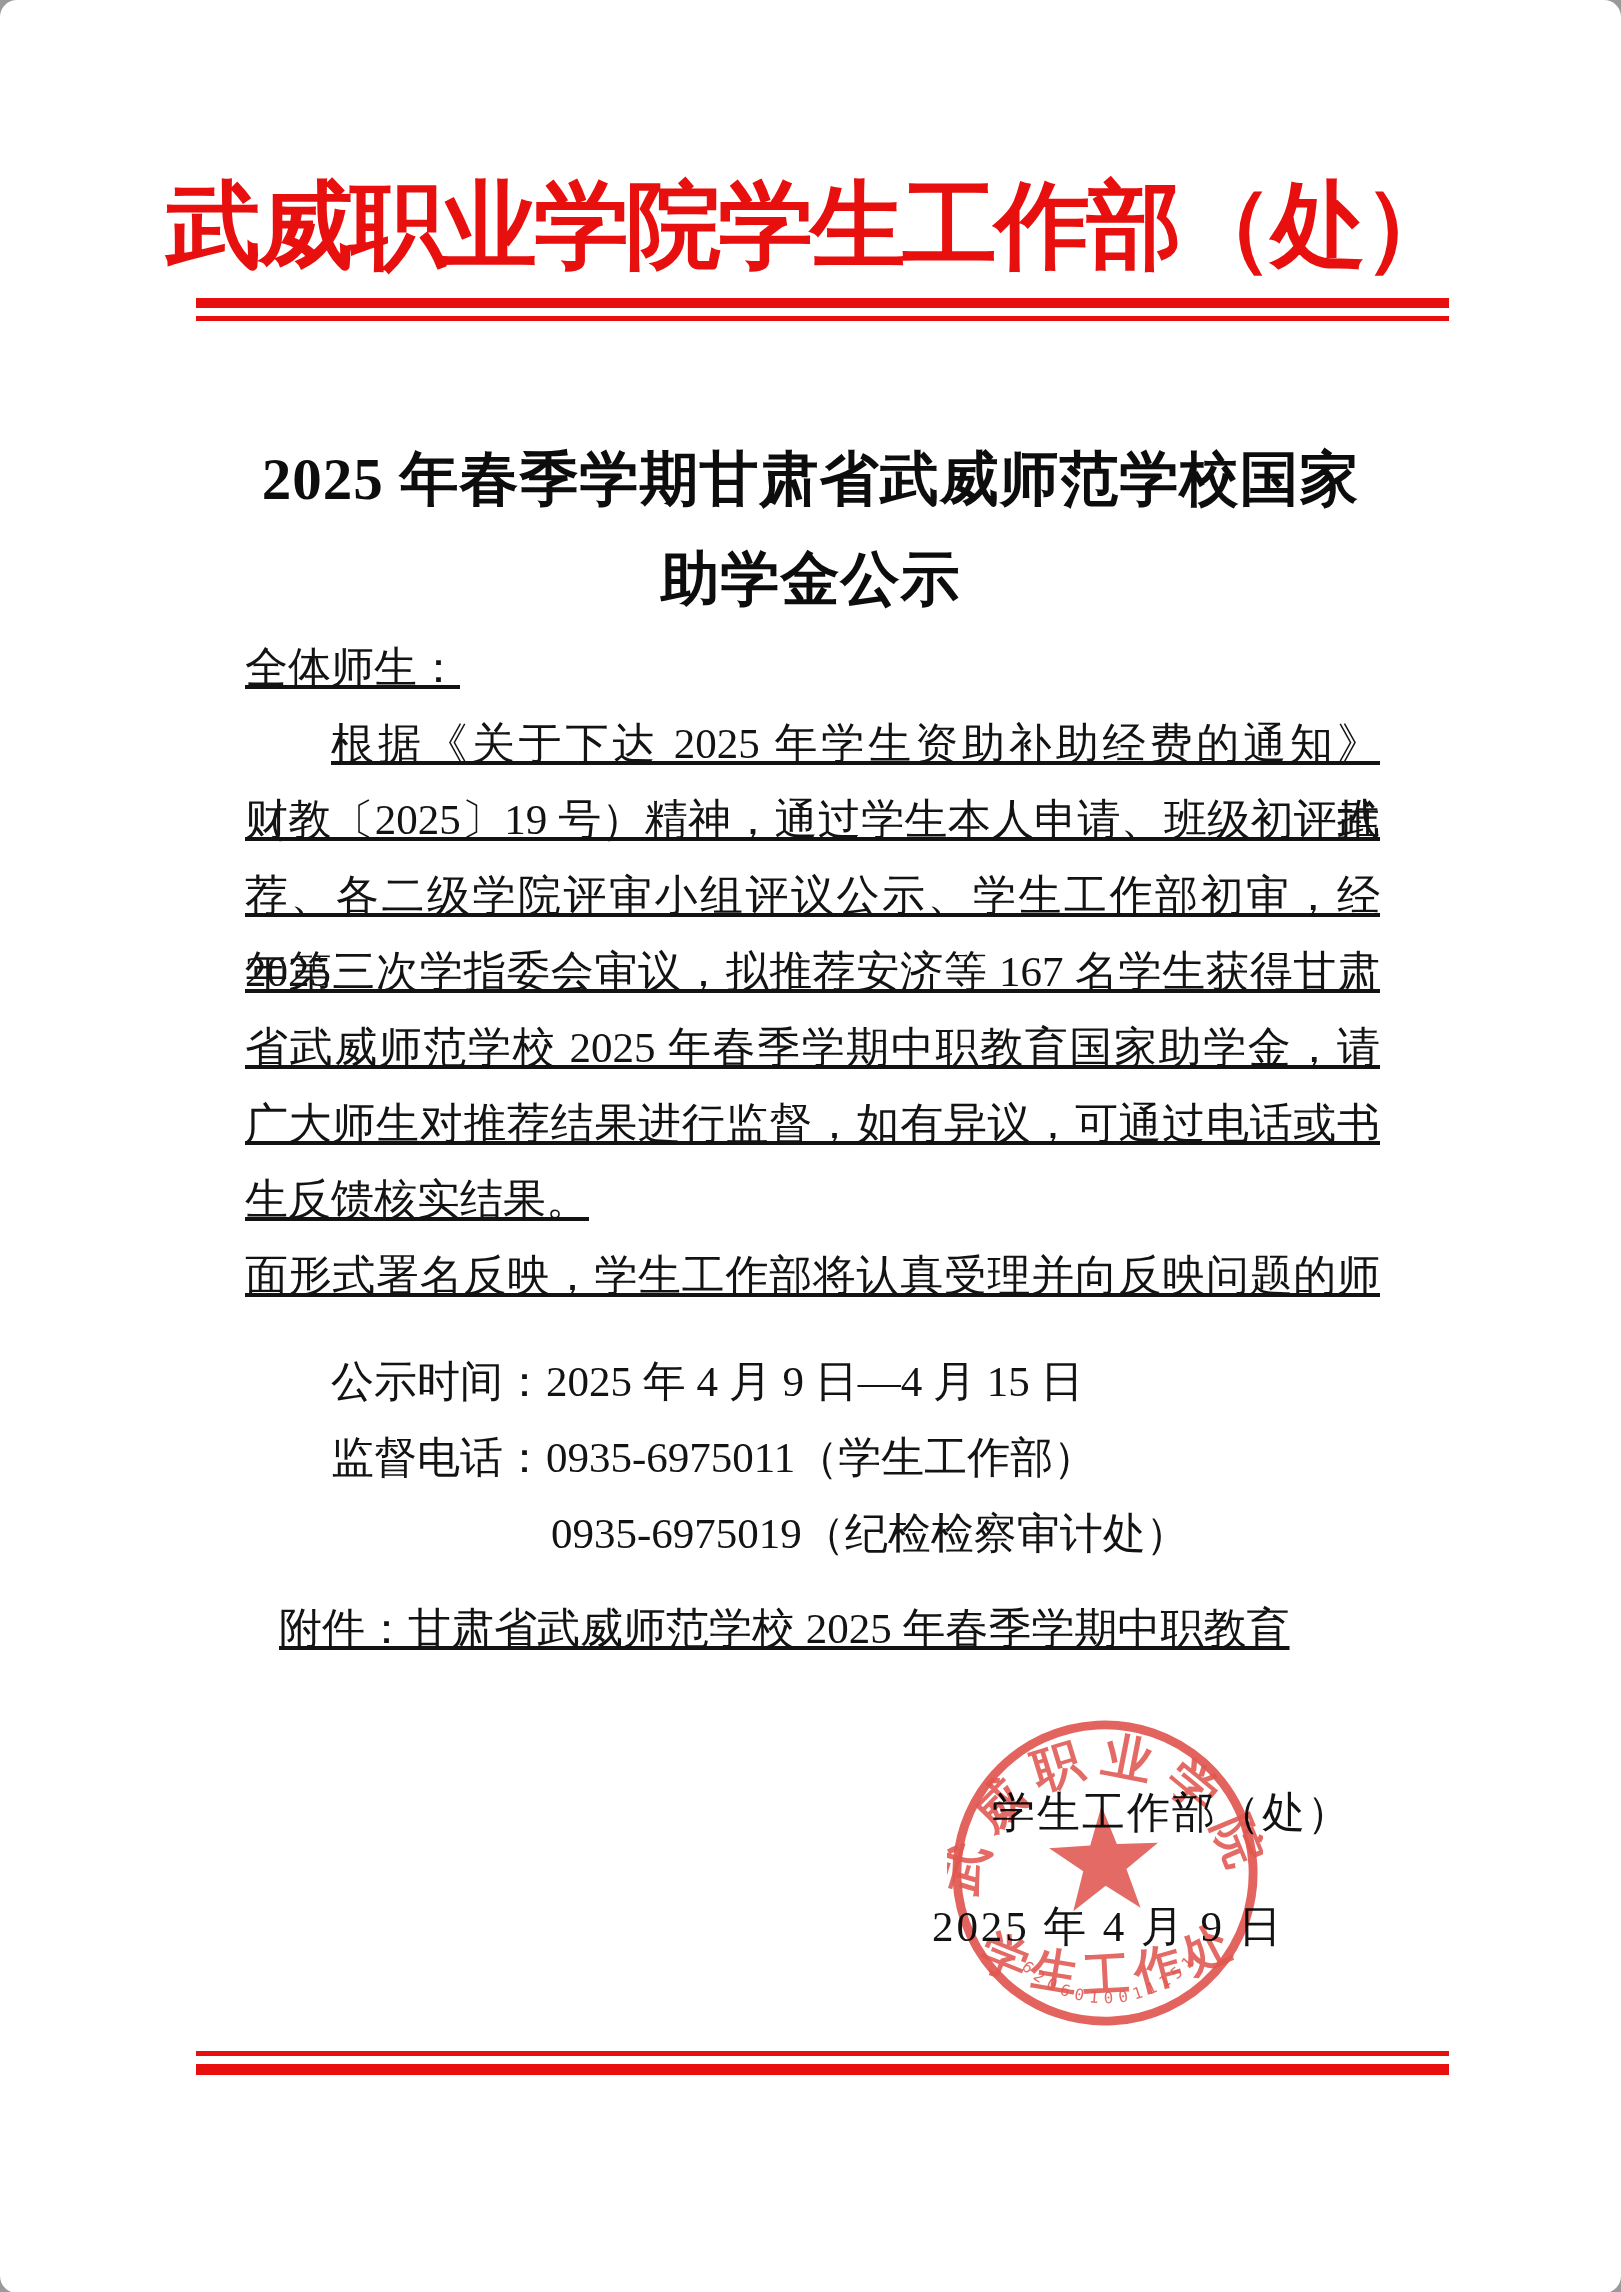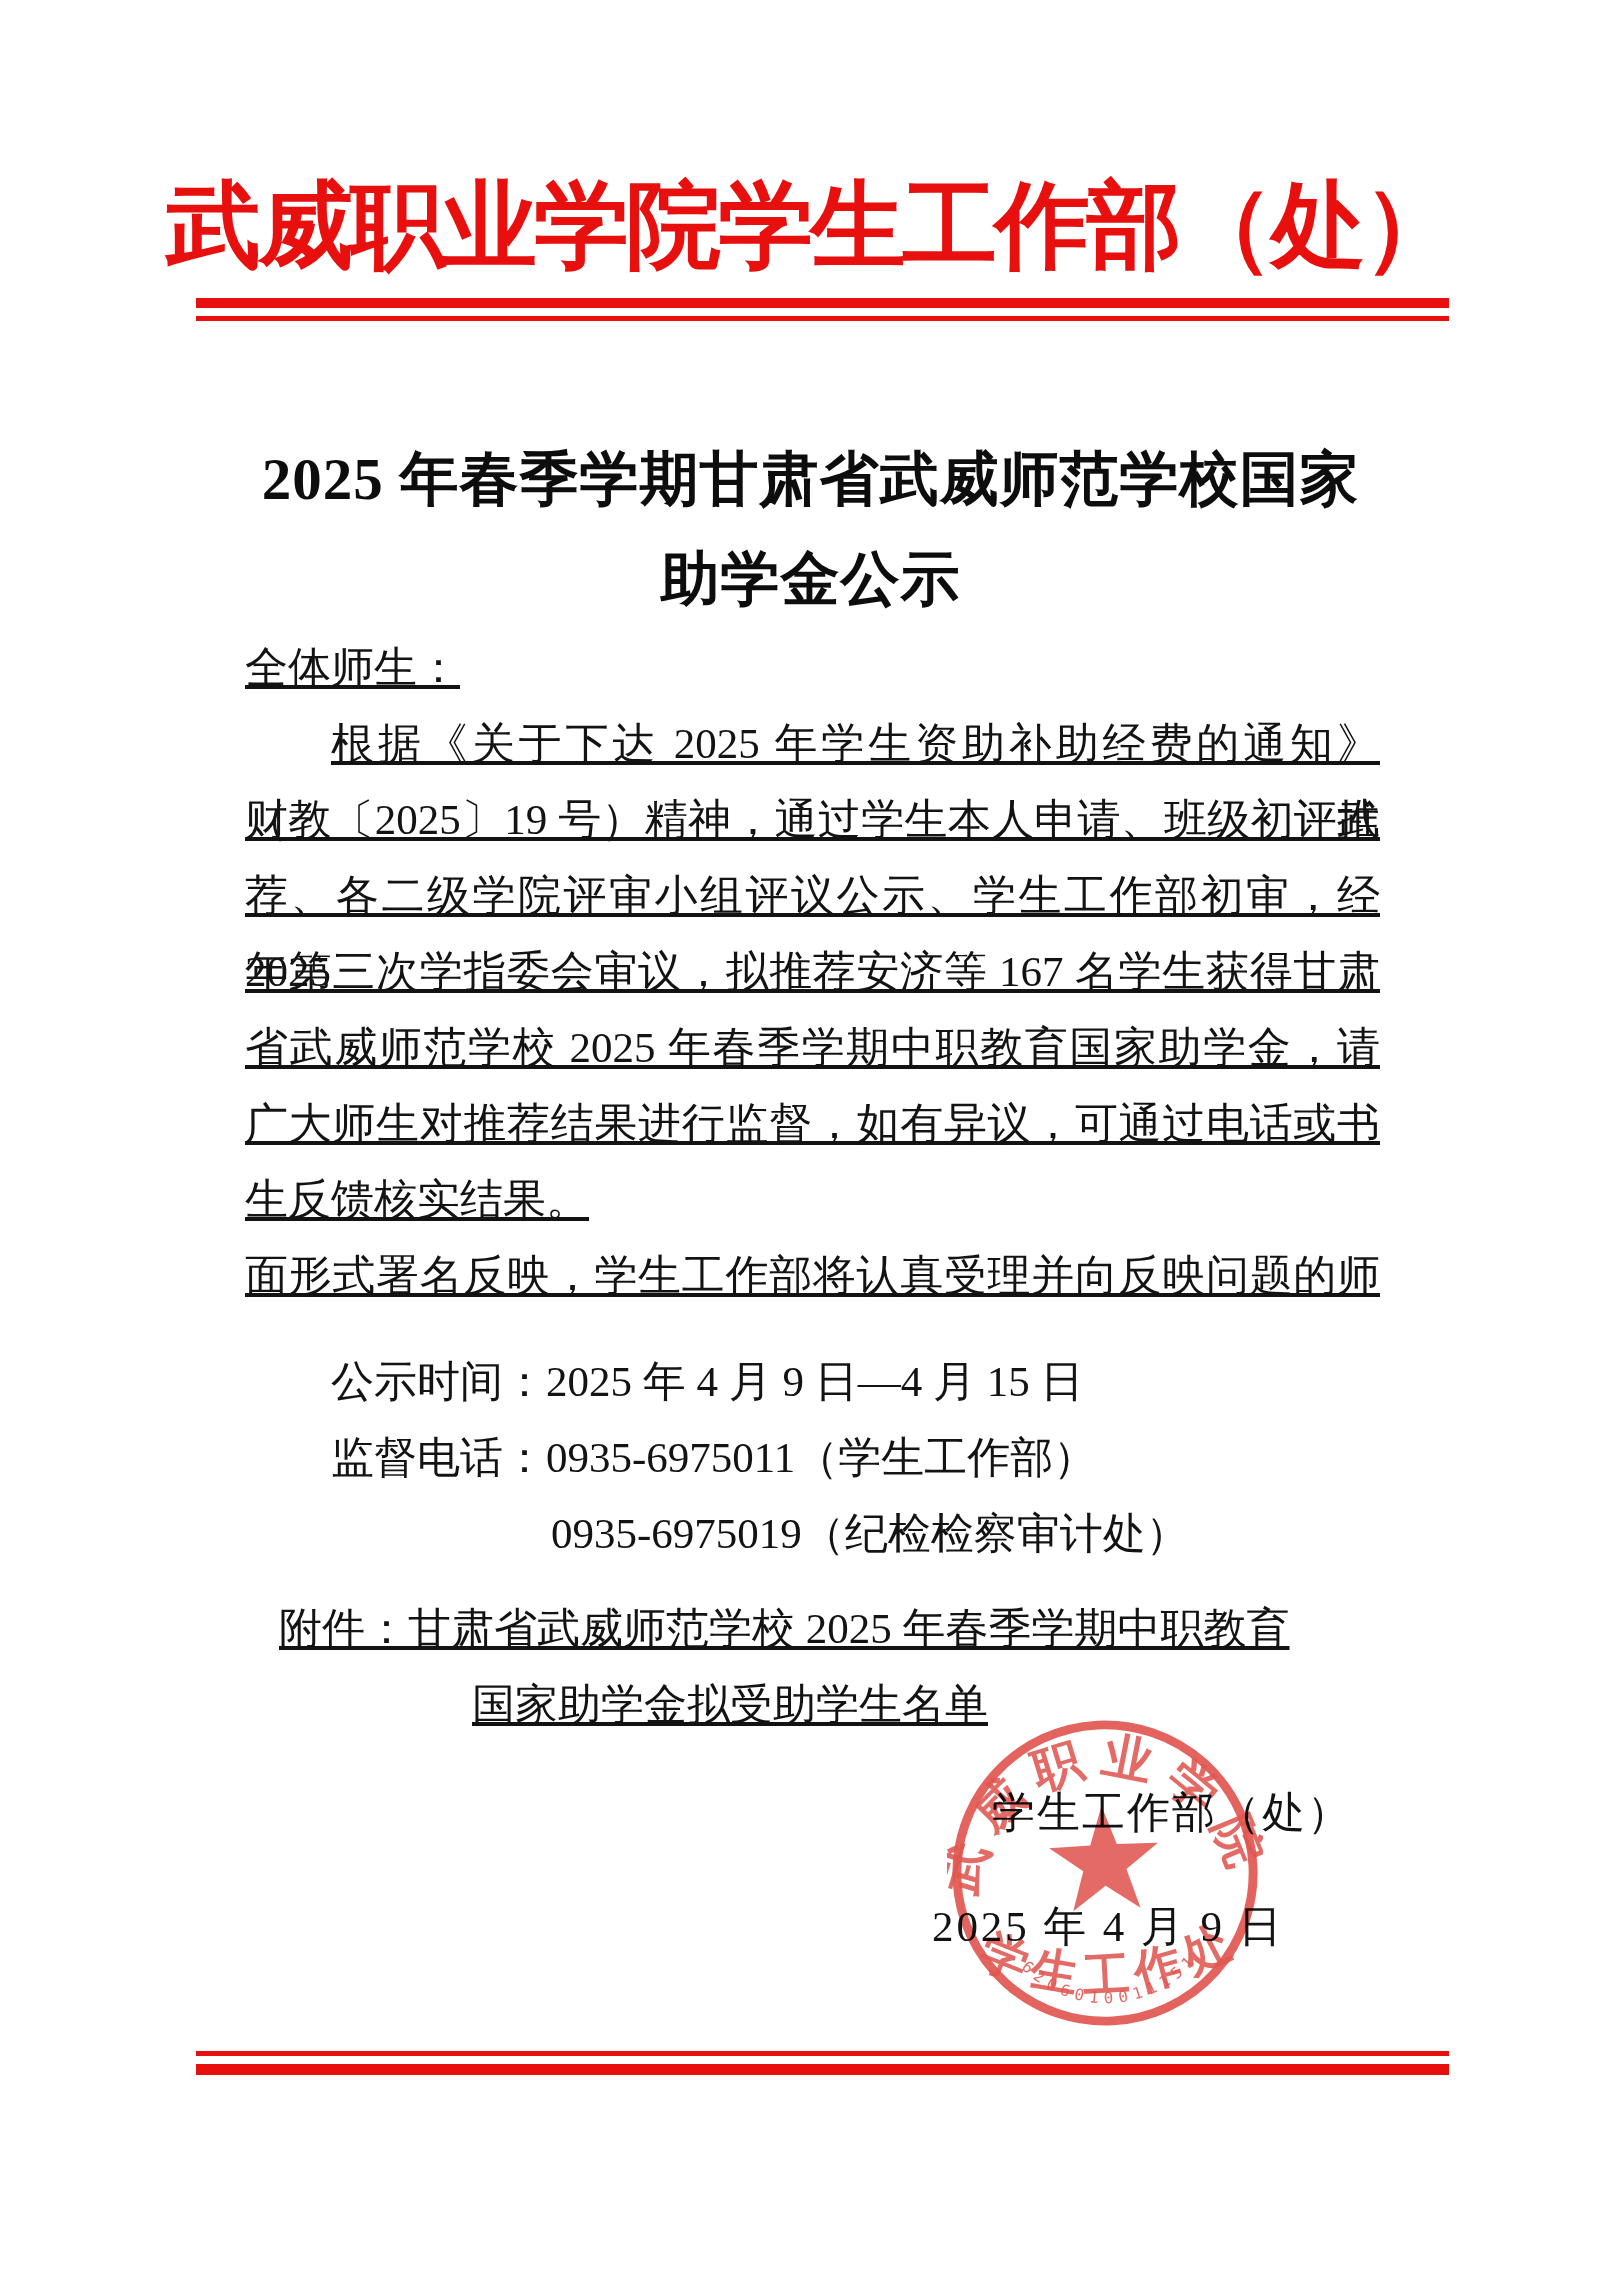--- a/index.html
+++ b/index.html
@@ -9,20 +9,21 @@
   }
   html,body{margin:0;padding:0;background:#9a9a9a;}
   .page{
     position:relative;
     width:1621px;height:2293px;
     margin:0 auto;
     background:#ffffff;
     overflow:hidden;
     font-family:"Liberation Serif","DejaVu Serif",serif;
     color:var(--ink);
+    border-radius:17px;
   }
   .org-header{
     position:absolute;top:167px;left:0;right:0;
     text-align:center;
     font-size:95px;font-weight:bold;
     letter-spacing:-2.9px;
     color:var(--red);
     line-height:1.25;
     white-space:nowrap;
   }
@@ -119,21 +120,20 @@
   </div>
 
   <div class="notice-block">
     <div class="nline n-ind">公示时间：2025 年 4 月 9 日—4 月 15 日</div>
     <div class="nline n-ind">监督电话：0935-6975011（学生工作部）</div>
     <div class="nline n-ind2">0935-6975019（纪检检察审计处）</div>
   </div>
 
   <div class="attach-block">
     <div class="bline a1">附件：甘肃省武威师范学校 2025 年春季学期中职教育</div>
-    <div class="bline a2">国家助学金拟受助学生名单</div>
   </div>
 
   <div class="signature">学生工作部（处）</div>
   <div class="sign-date">2025 年 4 月 9 日</div>
 
   <svg class="seal" viewBox="0 0 320 320" aria-hidden="true">
     <g transform="rotate(-3 160 160)">
       <circle class="ring" cx="160" cy="160" r="150"></circle>
       <path id="sealTopArc" d="M 30 190 A 130 130 0 1 1 290 190" fill="none"></path>
       <path id="sealBottomArc" d="M 30 245 A 260 260 0 0 0 290 245" fill="none"></path>

